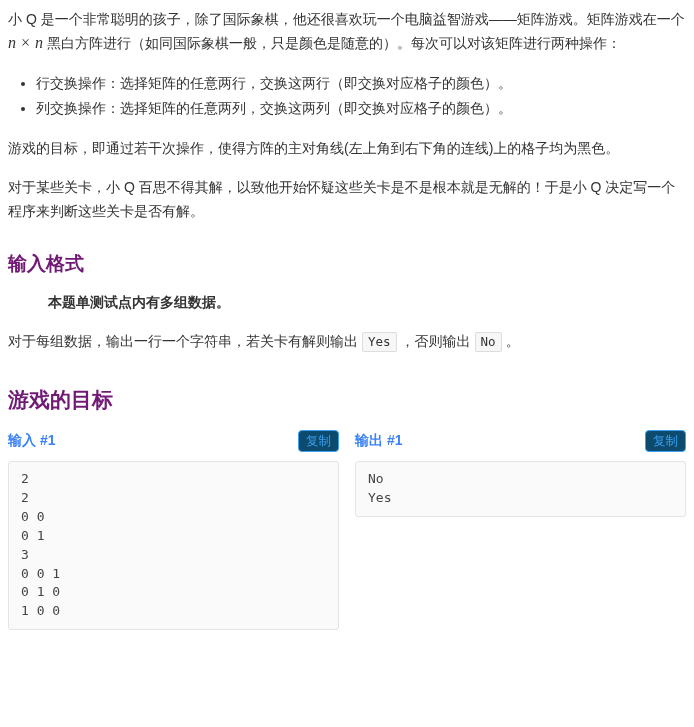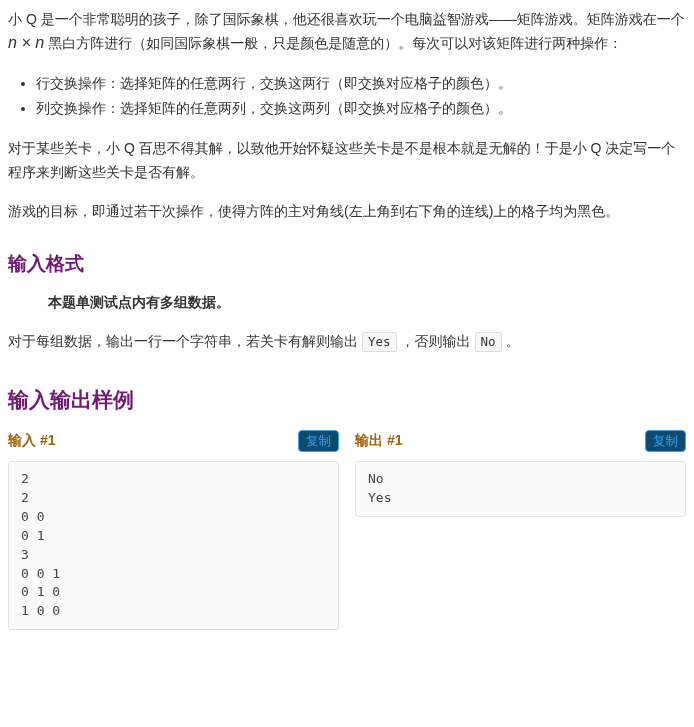--- a/index.html
+++ b/index.html
@@ -21,21 +21,21 @@
     font-weight: bold;
     color: #701a75;
     margin: 28px 0 12px 0;
     line-height: 1.3;
   }
   h2.samples-heading {
     font-size: 21px;
     margin: 32px 0 16px 0;
   }
   .math {
-    font-family: Liberation Sans, sans-serif;
+    font-family: Liberation Serif, serif;
     font-style: italic;
     font-size: 1.15em;
     line-height: 1;
     margin-top: 48px;
   }
   .math-num {
     font-family: "DejaVu Serif", serif;
     font-style: normal;
     font-size: 1.12em;
     line-height: 1;
@@ -57,21 +57,21 @@
     margin-top: 14px;
   }
   .sample-col { flex: 1; min-width: 0; }
   .sample-header {
     display: flex;
     justify-content: space-between;
     align-items: center;
     margin-bottom: 8px;
     min-height: 24px;
   }
-  .sample-title { font-weight: bold; font-size: 14px; color: #a16207; }
+  .sample-title { font-weight: bold; font-size: 14px; color: #3b82f6; }
   .copy-btn {
     font-family: "Liberation Sans", "DejaVu Sans", sans-serif;
     color: #3ba1f0;
     border: 1px solid #3ba1f0;
     background: #0c4a6e;
     border-radius: 4px;
     font-size: 12.5px;
     line-height: 1.3;
     padding: 2px 7px;
     cursor: pointer;
@@ -95,34 +95,34 @@
 
 <main>
 
   <p class="first"><span>小 Q 是一个非常聪明的孩子，除了国际象棋，他还很喜欢玩一个电脑益智游戏——矩阵游戏。矩阵游戏在一个 </span><span class="math">n × n</span><span> 黑白方阵进行（如同国际象棋一般，只是颜色是随意的）。每次可以对该矩阵进行两种操作：</span></p>
 
   <ul class="op-list">
     <li><span>行交换操作：选择矩阵的任意两行，交换这两行（即交换对应格子的颜色）。</span></li>
     <li><span>列交换操作：选择矩阵的任意两列，交换这两列（即交换对应格子的颜色）。</span></li>
   </ul>
 
+  <p>游戏的目标，即通过若干次操作，使得方阵的主对角线(左上角到右下角的连线)上的格子均为黑色。</p>
+
   <p>对于某些关卡，小 Q 百思不得其解，以致他开始怀疑这些关卡是不是根本就是无解的！于是小 Q 决定写一个程序来判断这些关卡是否有解。</p>
-
-  <p>游戏的目标，即通过若干次操作，使得方阵的主对角线(左上角到右下角的连线)上的格子均为黑色。</p>
 
   <h2 class="section-heading">输入格式</h2>
 
   <p class="bold-note">本题单测试点内有多组数据。</p>
 
 
 
 
   <p><span>对于每组数据，输出一行一个字符串，若关卡有解则输出</span><code class="inline-code">Yes</code><span>，否则输出</span><code class="inline-code">No</code><span>。</span></p>
 
-  <h2 class="section-heading samples-heading">输入输出样例</h2>
+  <h2 class="section-heading samples-heading">游戏的目标</h2>
 
   <div class="sample-grid">
     <div class="sample-col">
       <div class="sample-header">
         <span class="sample-title">输入 #1</span>
         <button class="copy-btn">复制</button>
       </div>
       <pre class="sample-code">2
 2
 0 0

